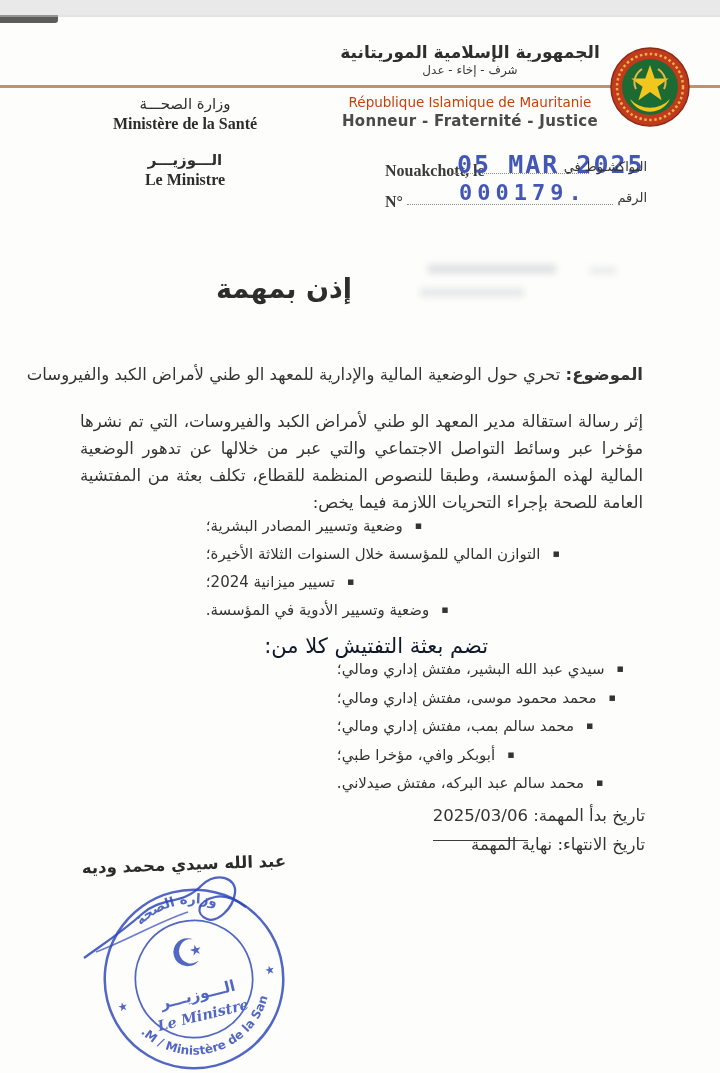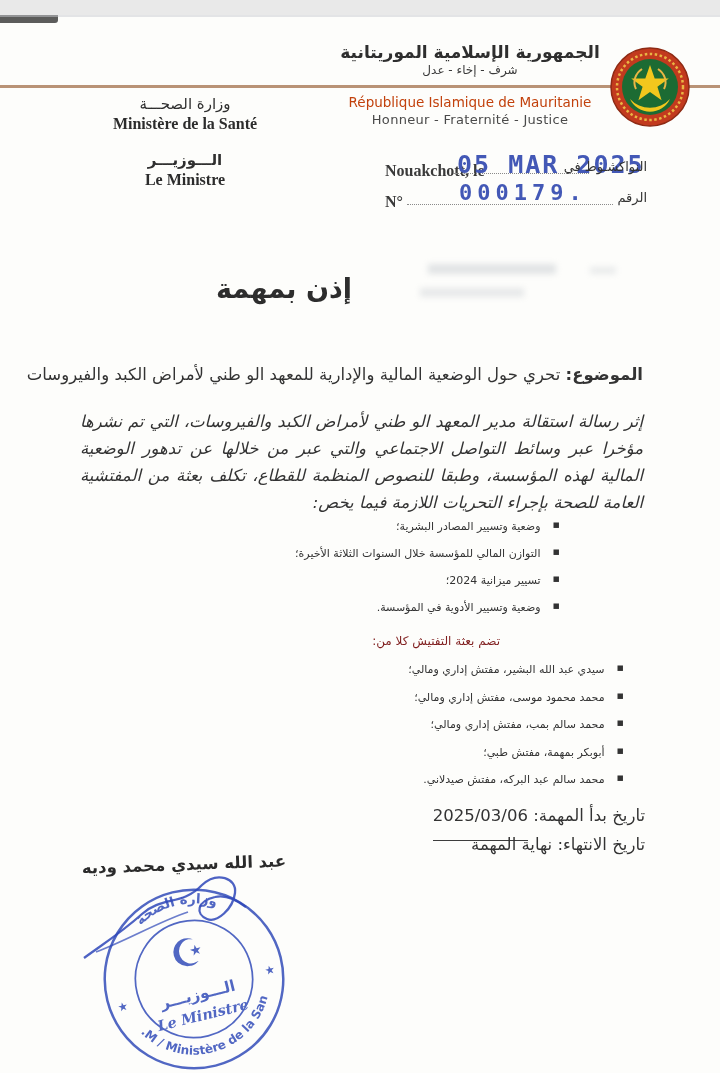--- a/index.html
+++ b/index.html
@@ -11,21 +11,21 @@
   .abs{position:absolute;}
   
   .corner-smudge{top:0;left:0;width:58px;height:8px;background:#262626;opacity:.75;border-radius:0 0 3px 0;}
   .top-edge{top:0;left:0;width:720px;height:2px;background:#c9ccd2;opacity:.5;}
   .hdr-rule{top:70px;left:0;width:720px;height:3px;background:#b99376;}
   .hdr-center{top:27px;left:320px;width:300px;text-align:center;}
   .republic-ar{font-size:17px;font-weight:bold;color:#2e2e2e;letter-spacing:.5px;}
   .motto-ar{font-size:12px;color:#3a3a3a;margin-top:1px;}
   .hdr-center-fr{top:79px;left:320px;width:300px;text-align:center;}
   .republic-fr{font-size:13.5px;font-weight:normal;color:#c2410c;}
-  .motto-fr{font-size:13px;font-weight:normal;color:#4a4a4a;margin-top:2px;letter-spacing:.3px;}
+  .motto-fr{font-size:15px;font-weight:bold;color:#4a4a4a;margin-top:2px;letter-spacing:.3px;}
   .ministry-block{top:80px;left:72px;width:226px;text-align:center;}
   .ministry-ar{font-size:15px;color:#2f2f2f;}
   .ministry-fr{font-family:"Liberation Serif",serif;font-weight:bold;font-size:16px;color:#2c2c2c;margin-top:2px;}
   .minister-block{top:136px;left:72px;width:226px;text-align:center;}
   .minister-ar{font-size:15px;font-weight:bold;color:#2f2f2f;}
   .minister-fr{font-family:"Liberation Serif",serif;font-weight:bold;font-size:16px;color:#2c2c2c;margin-top:2px;}
   
   .row-date{top:141px;left:385px;width:262px;height:26px;}
   .row-num{top:172px;left:385px;width:262px;height:28px;}
   .fr-label{position:absolute;left:0;top:6px;font-family:"Liberation Serif",serif;font-weight:bold;font-size:16px;color:#3a3a3a;}
@@ -40,25 +40,25 @@
   .emblem{top:31px;left:609px;width:82px;height:82px;}
   
   .doc-title{top:258px;left:0;width:568px;text-align:center;font-size:27px;font-weight:bold;color:#2d2d2d;}
   .smudge{background:#98a0ab;filter:blur(3px);}
   .smudge1{top:249px;left:428px;width:128px;height:10px;opacity:.28;}
   .smudge2{top:273px;left:420px;width:104px;height:9px;opacity:.22;}
   .smudge3{top:252px;left:590px;width:26px;height:7px;opacity:.2;}
   
   .subject{top:350px;right:77px;direction:rtl;text-align:right;font-size:16.5px;color:#333;white-space:nowrap;}
   .subject b{font-weight:bold;}
-  .paragraph{top:393px;right:77px;left:80px;direction:rtl;text-align:justify;font-size:16.5px;line-height:27px;color:#333;font-style:italic;}
-  ul.doc-list{margin:0;padding:0;list-style:none;direction:rtl;text-align:right;font-size:11px;color:#333;}
+  .paragraph{top:393px;right:77px;left:80px;direction:rtl;text-align:justify;font-size:16.5px;line-height:27px;color:#333;}
+  ul.doc-list{margin:0;padding:0;list-style:none;direction:rtl;text-align:left;font-size:15px;color:#333;}
   ul.doc-list li::before{content:"▪";font-size:11px;margin-left:12px;position:relative;top:-2px;}
   .scope-list{top:498px;right:160px;line-height:27px;}
-  .team-intro{top:619px;right:220px;direction:rtl;font-size:12px;color:#7f1d1d;}
+  .team-intro{top:619px;right:232px;direction:rtl;font-size:21px;color:#0f172a;}
   .team-list{top:641px;right:96px;line-height:27.5px;}
   
   .dates{top:786px;right:75px;direction:rtl;text-align:right;font-size:16.5px;line-height:29px;color:#333;}
   .u-date{border-bottom:1.5px solid #3d3d3d;padding-bottom:15px;}
   
   .sig-name{top:840px;left:58px;width:252px;text-align:center;font-size:16.5px;font-weight:bold;color:#2b2b2b;transform:rotate(-2deg);}
   .stamp{top:866px;left:98px;width:192px;height:196px;opacity:.9;}
   .scribble{top:845px;left:66px;width:270px;height:130px;}
 </style>
 </head>
@@ -132,21 +132,21 @@
     <li>التوازن المالي للمؤسسة خلال السنوات الثلاثة الأخيرة؛</li>
     <li>تسيير ميزانية 2024؛</li>
     <li>وضعية وتسيير الأدوية في المؤسسة.</li>
   </ul>
 
   <div class="abs team-intro">تضم بعثة التفتيش كلا من:</div>
   <ul class="abs doc-list team-list">
     <li>سيدي عبد الله البشير، مفتش إداري ومالي؛</li>
     <li>محمد محمود موسى، مفتش إداري ومالي؛</li>
     <li>محمد سالم بمب، مفتش إداري ومالي؛</li>
-    <li>أبوبكر بمهمة، مفتش طبي؛</li>
+    <li>أبوبكر وافي، مؤخرا طبي؛</li>
     <li>محمد سالم عبد البركه، مفتش صيدلاني.</li>
   </ul>
 
   <div class="abs dates">
     <div>
       <span>تاريخ بدأ المهمة:</span>
       <span class="u-date">2025/03/06</span>
     </div>
     <div>
       <span>تاريخ الانتهاء:</span>

